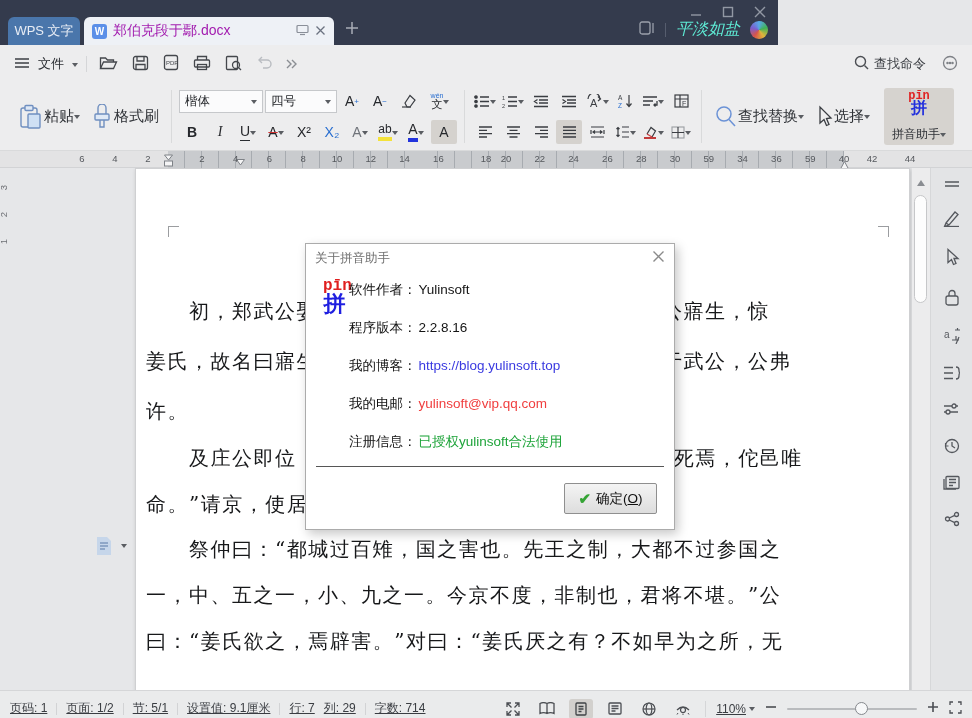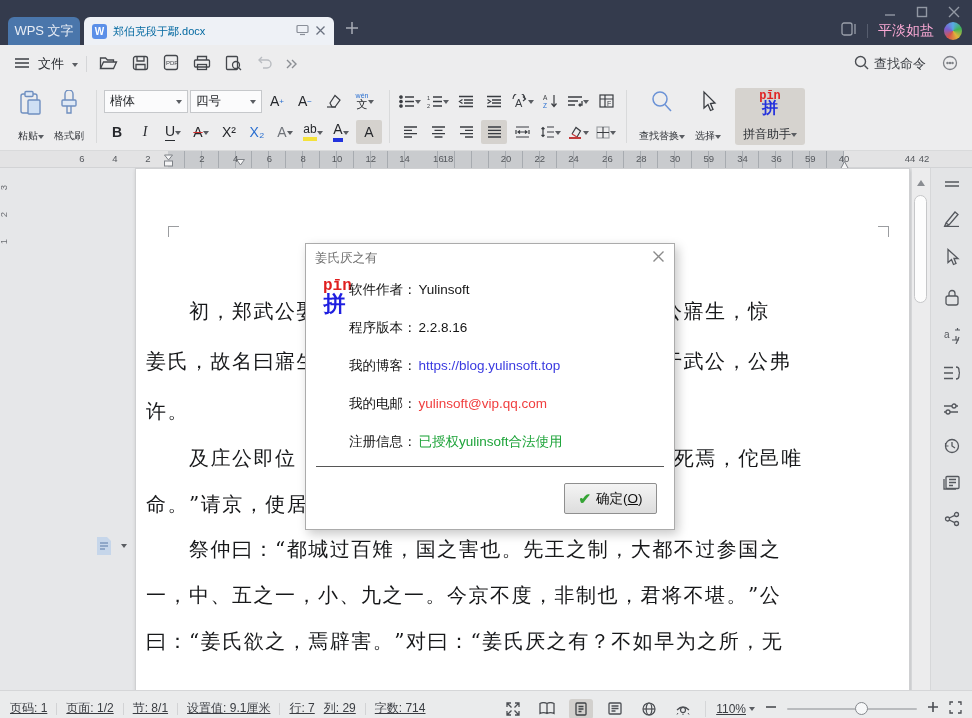--- a/index.html
+++ b/index.html
@@ -1,48 +1,48 @@
 <!DOCTYPE html>
 <html><head>
 <meta charset="utf-8">
 <style>
   * { margin:0; padding:0; box-sizing:border-box; }
   html,body { width:972px; height:718px; overflow:hidden; }
   body { font-family:"Liberation Sans",sans-serif; }
   .screen { position:relative; width:972px; height:718px; background:#e6e7e9; overflow:hidden; }
 
   
-  .titlebar { position:absolute; left:0; top:0; width:972px; height:45px; background:#343b4d; }
+  .titlebar { position:absolute; left:0; top:0; width:778px; height:45px; background:#343b4d; }
   .win-controls { position:absolute; right:12px; top:6px; display:flex; gap:20px; align-items:center; }
   .win-controls svg { display:block; }
   .app-tab { position:absolute; left:8px; bottom:0; width:72px; height:28px; background:#4a76ab; border-radius:6px 6px 0 0; color:#e8edf5; font-size:13px; display:flex; align-items:center; justify-content:center; }
   .doc-tab { position:absolute; left:84px; bottom:0; width:250px; height:28px; background:#eef1f6; border-radius:6px 6px 0 0; display:flex; align-items:center; padding:0 8px; gap:6px; }
   .doc-tab .w-icon { width:15px; height:15px; background:#5b8fe8; border-radius:3px; color:#fff; font-size:10px; font-weight:bold; display:flex; align-items:center; justify-content:center; }
-  .doc-tab .doc-label { font-size:11px; color:#0369a1; flex:1; white-space:nowrap; overflow:hidden; }
+  .doc-tab .doc-label { font-size:14px; color:#a21caf; flex:1; white-space:nowrap; overflow:hidden; }
   .newtab-btn { position:absolute; left:345px; bottom:6px; }
   .user-area { position:absolute; right:10px; bottom:5px; display:flex; align-items:center; gap:10px; }
-  .user-name { color:#f9a8d4; font-size:14px; }
+  .user-name { color:#5eead4; font-size:16px;font-style:italic; }
   .avatar { width:18px; height:18px; border-radius:50%; background:conic-gradient(#58a9e6,#3fb357,#e0b43b,#d8544a,#7a5fd0,#58a9e6); }
   .tb-sep-dark { width:1px; height:14px; background:#565d6e; }
 
   
   .menubar { position:absolute; left:0; top:45px; width:972px; height:38px; background:#ededee; display:flex; align-items:center; font-size:13px; color:#2b2e33; }
   .menu-left { display:flex; align-items:center; gap:8px; padding-left:14px; }
   .qat { display:flex; align-items:center; gap:14px; margin-left:12px; }
   .menu-tabs { display:flex; align-items:center; gap:4px; margin-left:16px; }
   .menu-tab { padding:3px 9px; border-radius:13px; cursor:default; white-space:nowrap; }
   .menu-tab.active { background:#4a79d9; color:#fff; }
   .menu-right { margin-left:auto; display:flex; align-items:center; gap:16px; padding-right:14px; color:#3c3f44; }
   .vsep { width:1px; height:16px; background:#d5d6d8; }
 
   
   .toolbar { position:absolute; left:0; top:83px; width:972px; height:68px; background:#ededee; border-bottom:1px solid #d9dadb; display:flex; align-items:stretch; padding:3px 0 3px 8px; }
   .tb-group { display:flex; align-items:stretch; padding:1px 5px; }
   .tb-divider { width:1px; background:#d9dadb; margin:4px 2px; }
-  .bigbtn { display:flex; flex-direction:column; align-items:center; justify-content:space-between; padding:3px 5px; font-size:10px; color:#2f3237; }
+  .bigbtn { display:flex; flex-direction:row; align-items:center; justify-content:space-between; padding:3px 5px; font-size:15px; color:#2f3237; }
   .bigbtn .lbl { display:flex; align-items:center; white-space:nowrap; }
   .stack2 { display:flex; flex-direction:column; justify-content:space-between; padding:3px 2px; }
   .minibtn { display:flex; align-items:center; gap:4px; font-size:12px; color:#2f3237; height:26px; padding:0 4px; }
   .minibtn.disabled { color:#b7bac0; }
   .two-rows { display:flex; flex-direction:column; justify-content:space-between; }
   .tb-row { display:flex; align-items:center; gap:2px; height:28px; }
   .combo { height:23px; background:#fbfbfc; border:1px solid #c6c8cb; display:flex; align-items:center; padding:0 5px; font-size:12.5px; color:#26282c; }
   .combo .caret { margin-left:auto; }
   .fmt { width:26px; height:24px; display:flex; align-items:center; justify-content:center; font-size:14px; color:#26282c; border-radius:2px; position:relative; }
   .fmt.active { background:#d5d2ce; }
@@ -473,33 +473,33 @@
       <span class="rnum" style="left: 115px;">4</span>
       <span class="rnum" style="left: 148px;">2</span>
       <span class="rnum" style="left: 201.8px;">2</span>
       <span class="rnum" style="left: 235.6px;">4</span>
       <span class="rnum" style="left: 269.4px;">6</span>
       <span class="rnum" style="left: 303.2px;">8</span>
       <span class="rnum" style="left: 337px;">10</span>
       <span class="rnum" style="left: 370.8px;">12</span>
       <span class="rnum" style="left: 404.6px;">14</span>
       <span class="rnum" style="left: 438.4px;">16</span>
-      <span class="rnum" style="left: 448px;">18</span>
+      <span class="rnum" style="left: 486px;">18</span>
       <span class="rnum" style="left: 506px;">20</span>
       <span class="rnum" style="left: 539.8px;">22</span>
       <span class="rnum" style="left: 573.6px;">24</span>
       <span class="rnum" style="left: 607.4px;">26</span>
       <span class="rnum" style="left: 641.2px;">28</span>
       <span class="rnum" style="left: 675px;">30</span>
       <span class="rnum" style="left: 708.8px;">59</span>
       <span class="rnum" style="left: 742.6px;">34</span>
       <span class="rnum" style="left: 776.4px;">36</span>
       <span class="rnum" style="left: 810.2px;">59</span>
       <span class="rnum" style="left: 844px;">40</span>
-      <span class="rnum" style="left: 924px;">42</span>
+      <span class="rnum" style="left: 872px;">42</span>
       <span class="rnum" style="left: 910px;">44</span>
     </div>
 
   <div class="workspace">
     <div class="page">
       <span class="cmark l" style="left:32px;top:57px"></span>
       <span class="cmark r" style="left:742px;top:57px"></span>
 
       <div class="docline" style="left:53px;top:130px">初，郑武公娶于申，曰武姜。生庄公及共叔段。庄公寤生，惊</div>
       <div class="docline" style="left:10px;top:180px">姜氏，故名曰寤生，遂恶之。爱共叔段，欲立之，亟请于武公，公弗</div>
@@ -570,21 +570,21 @@
           </svg></span>
     </div>
 
     <span class="vnum" style="top:14px">3</span>
     <span class="vnum" style="top:41px">2</span>
     <span class="vnum" style="top:68px">1</span>
   </div>
 
   <div class="dialog">
     <div class="dlg-title">
-      <span>姜氏厌之有</span>
+      <span>关于拼音助手</span>
       <span class="dlg-close"><svg width="13" height="13">
             <path d="M1.5 1.5 L11.5 11.5 M11.5 1.5 L1.5 11.5" stroke="#8a8a8a" stroke-width="1.4"></path>
           </svg></span>
     </div>
     <div class="dlg-icon">
       <span class="p1">pīn</span>
       <span class="p2">拼</span>
     </div>
     <div class="dlg-row" style="top:37px">
       <span>软件作者：</span><span class="val">Yulinsoft</span>
@@ -607,21 +607,21 @@
       <span><span>确定(</span><u>O</u><span>)</span></span>
     </div>
   </div>
 
   <div class="statusbar">
     <div class="sb-left">
       <span class="sb-item">页码: 1</span>
         <span class="sb-sep"></span>
       <span class="sb-item">页面: 1/2</span>
         <span class="sb-sep"></span>
-      <span class="sb-item">节: 8/1</span>
+      <span class="sb-item">节: 5/1</span>
         <span class="sb-sep"></span>
       <span class="sb-item">设置值: 9.1厘米</span>
         <span class="sb-sep"></span>
       <span class="sb-item">行: 7</span>
       <span class="sb-item">列: 29</span>
         <span class="sb-sep"></span>
       <span class="sb-item">字数: 714</span>
     </div>
     <div class="sb-right">
       <span class="viewbtn">

